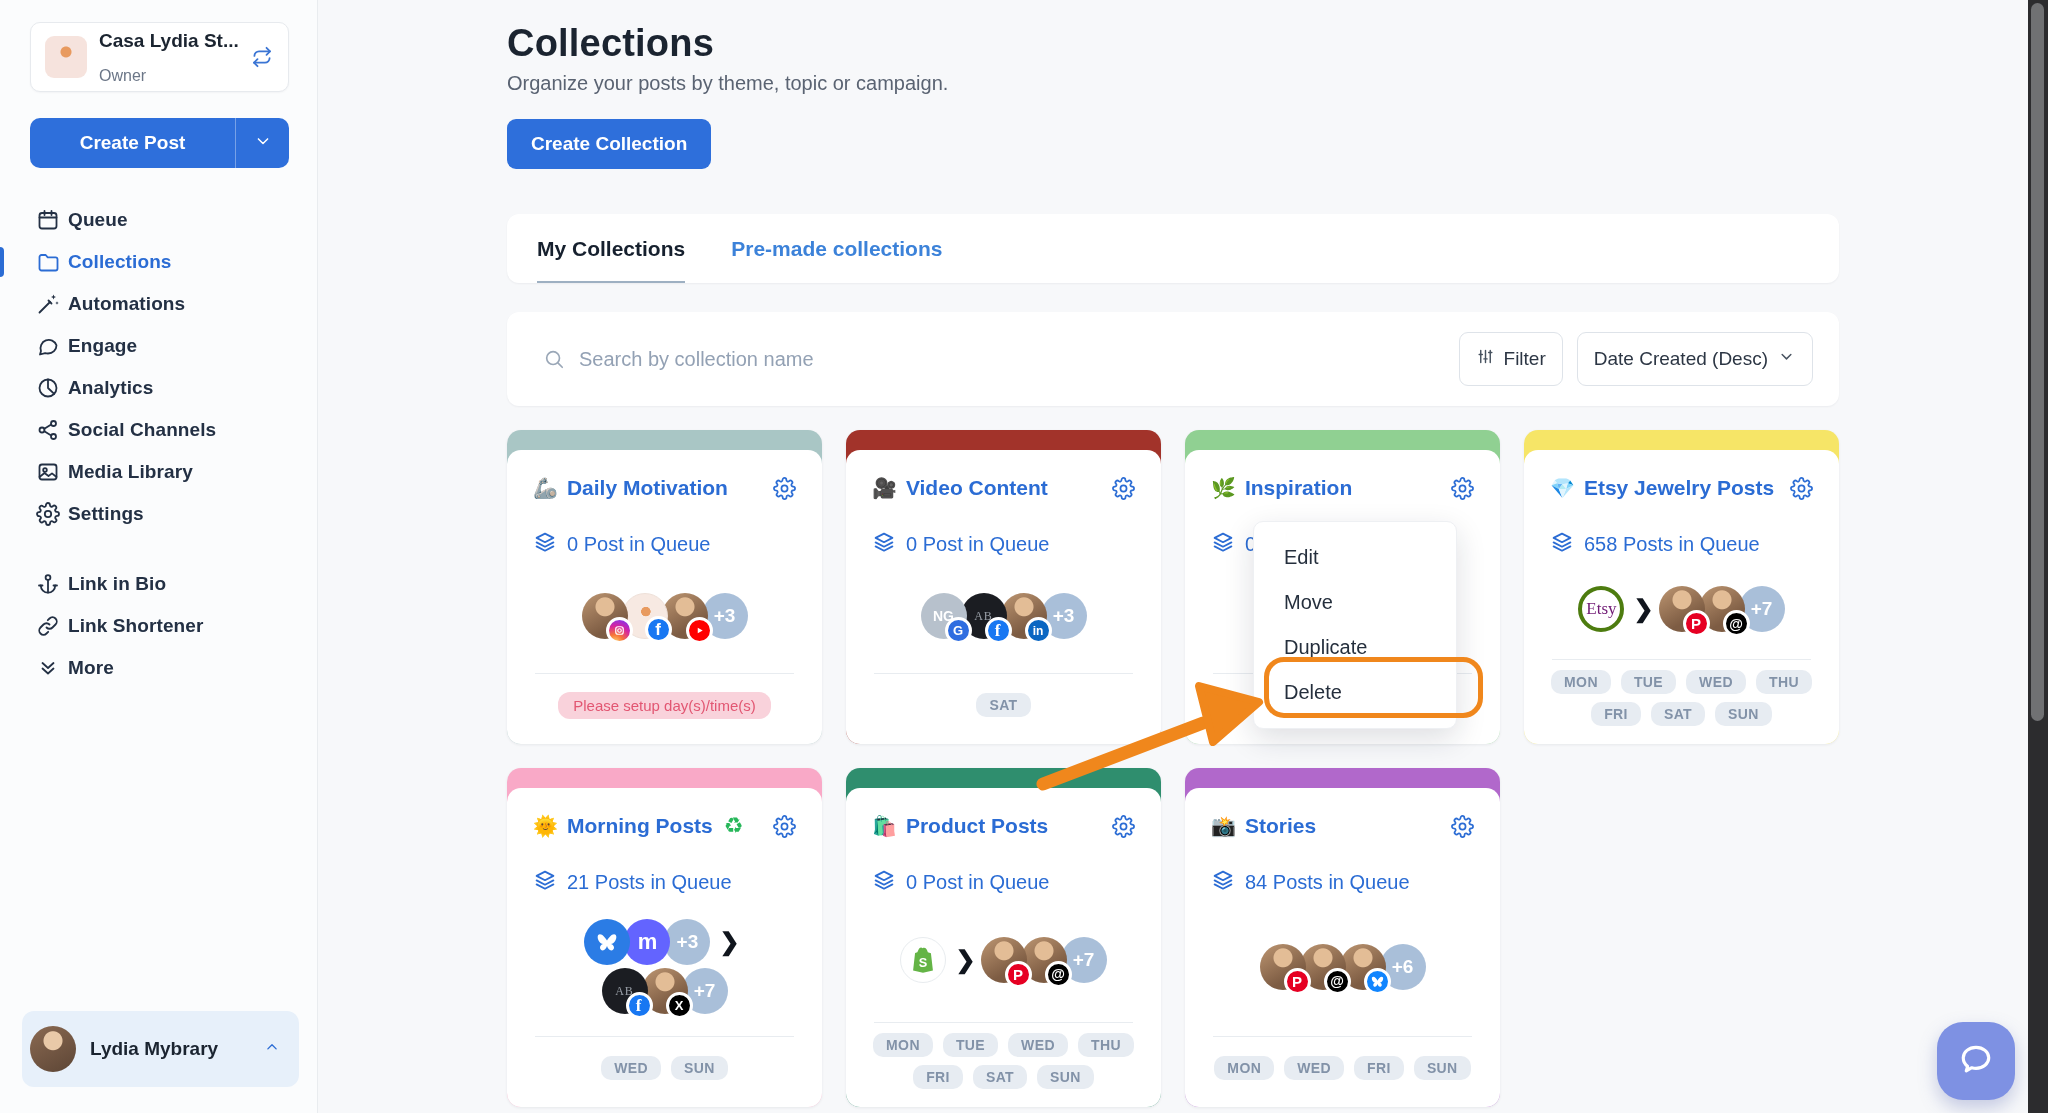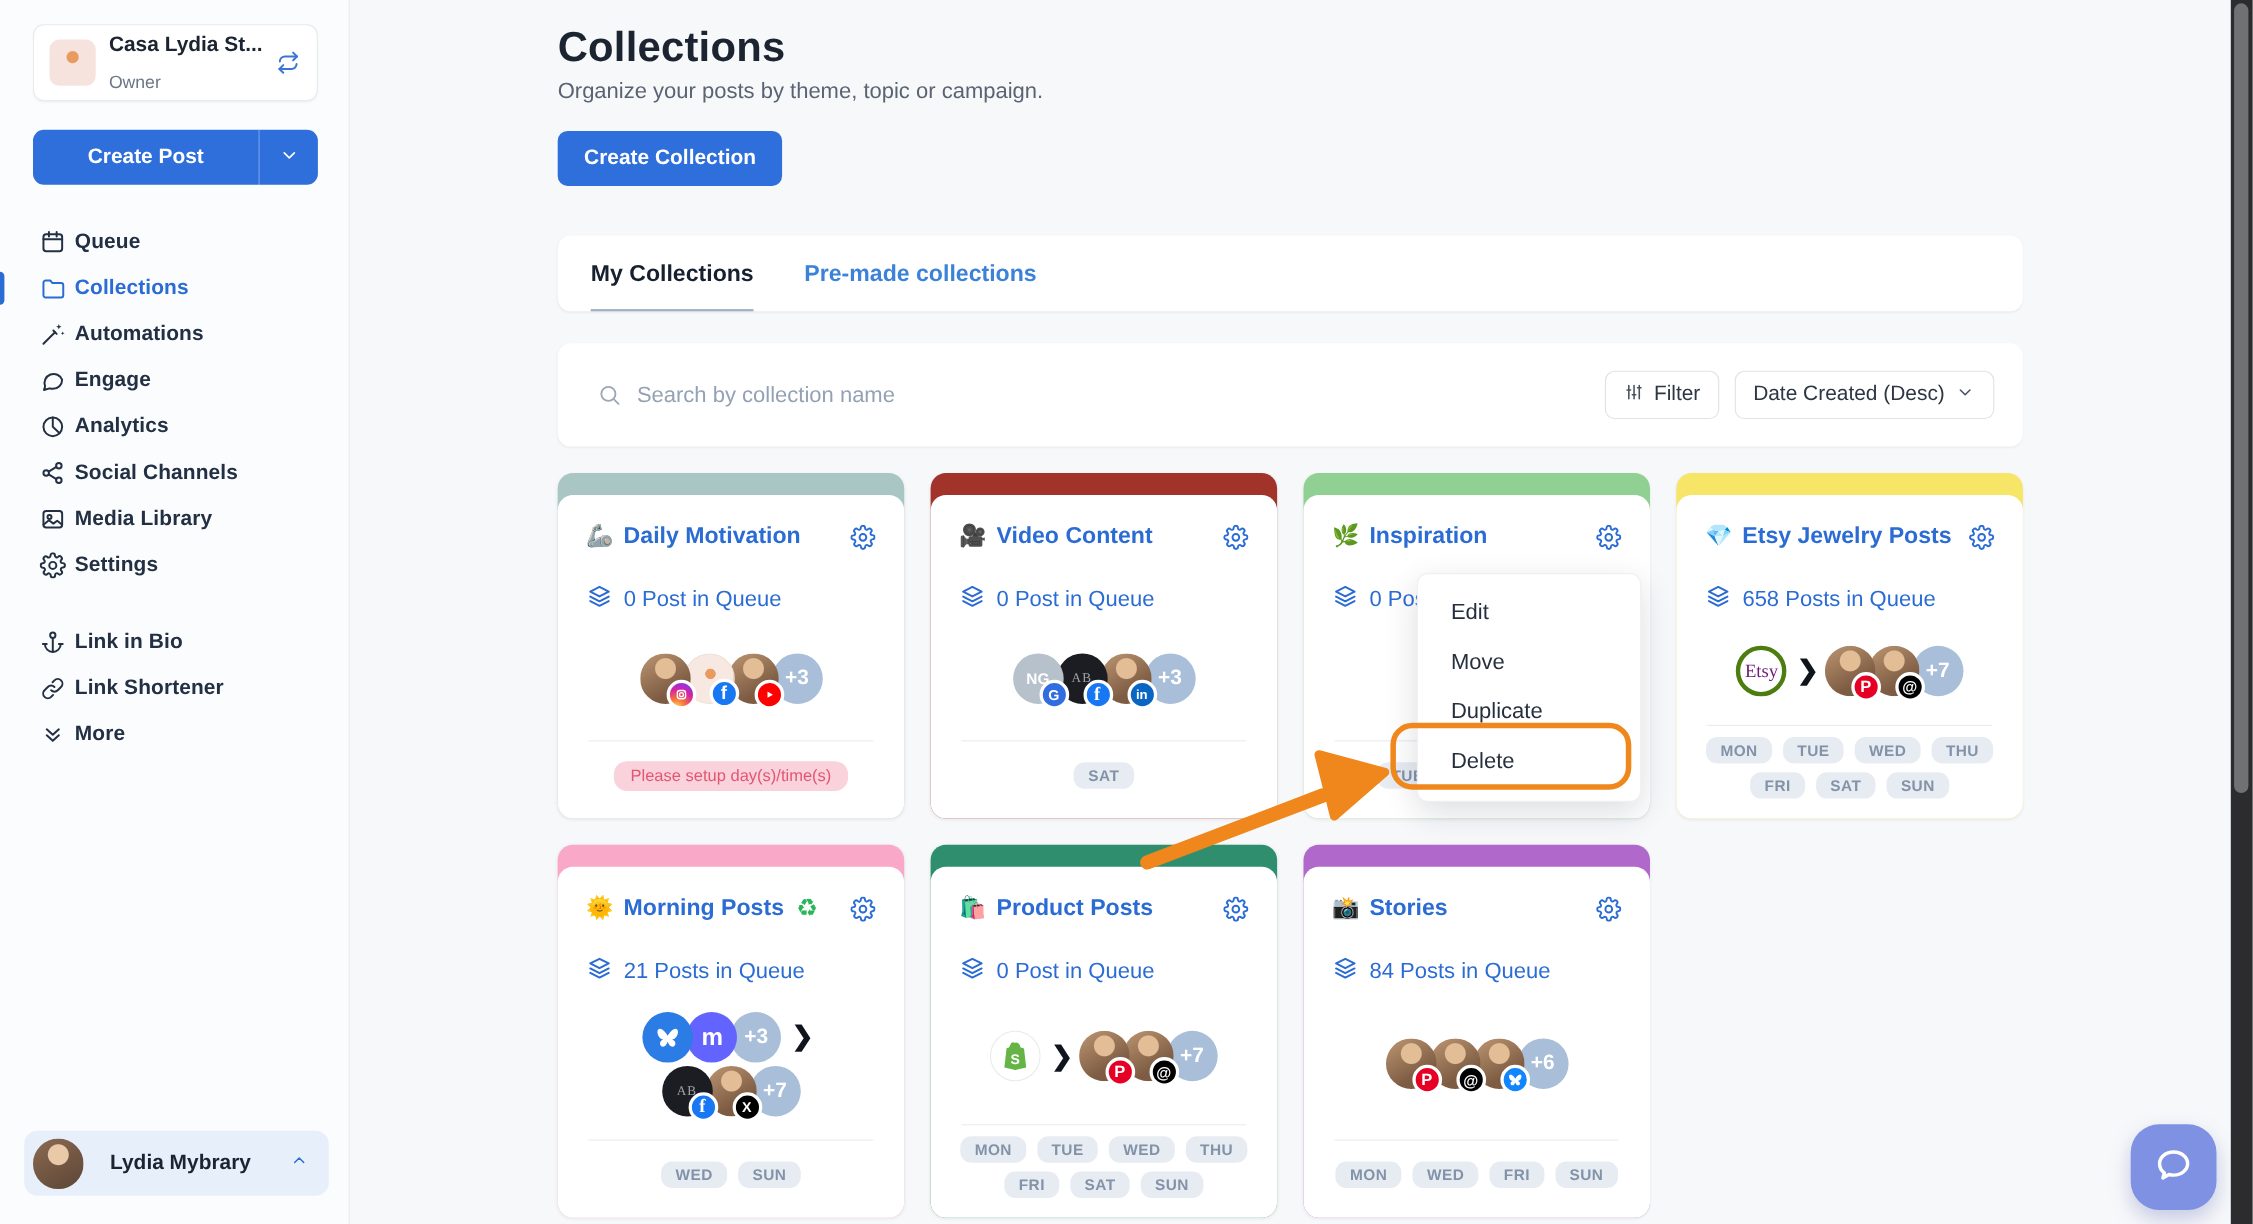--- a/index.html
+++ b/index.html
@@ -38,22 +38,22 @@
   .nav-item.active { color:#2b6cd4; }
   .nav-item.active .active-bar { position:absolute; left:0; top:6px; width:4px; height:30px;
               background:#2b6cd4; border-radius:0 4px 4px 0; }
   .nav-gap { height:28px; }
 
   .sidebar-spacer { flex:1; }
   .hide-nav { display:flex; align-items:center; gap:14px; padding-left:36px; height:42px;
               color:#76828f; cursor:pointer; }
   .hide-nav svg { width:24px; height:24px; }
   .hide-nav-label { font-size:19px; }
-  .user-chip { margin:18px 18px 26px 22px; height:59px; background:#e7f0fa; border-radius:12px;
-               display:flex; align-items:center; gap:24px; padding:0 18px 0 8px; cursor:pointer; }
+  .user-chip { margin:18px 18px 26px 22px; height:76px; background:#e7f0fa; border-radius:12px;
+               display:flex; align-items:center; gap:14px; padding:0 18px 0 8px; cursor:pointer; }
   .user-avatar { width:46px; height:46px; border-radius:50%;
                  background:radial-gradient(circle at 50% 32%, #e9c9a8 0 9px, transparent 10px),
                             linear-gradient(150deg,#8b6a52,#5c4535); }
   .user-name { flex:1; font-size:19px; font-weight:bold; color:#1b2430; }
   .user-chip svg { width:18px; height:18px; color:#2b6cd4; }
 
   
   .main { flex:1; position:relative; padding:0 0 0 189px; }
   .content { width:1332px; }
   .page-title { margin-top:22px; font-size:38px; font-weight:bold; color:#1b2430; letter-spacing:.2px; }
@@ -72,21 +72,21 @@
          background:#9eb0c2; }
 
   .search-card { margin-top:29px; height:94px; background:#fff; border-radius:12px;
                  box-shadow:0 1px 2px rgba(16,24,40,.05); display:flex; align-items:center;
                  padding:0 26px 0 36px; gap:14px; }
   .search-icon { width:22px; height:22px; color:#9aa7b7; flex:0 0 22px; }
   .search-icon svg { width:22px; height:22px; }
   .search-input { flex:1; border:none; outline:none; font-size:20px; color:#2c3644;
                   font-family:inherit; background:transparent; }
   .search-input::placeholder { color:#93a1b4; }
-  .pill-btn { height:44px; background:#fff; border:1px solid #dee3e9; border-radius:9px;
+  .pill-btn { height:54px; background:#fff; border:1px solid #dee3e9; border-radius:9px;
               display:flex; align-items:center; gap:9px; padding:0 16px; font-size:19px;
               color:#2c3644; cursor:pointer; flex:0 0 auto; }
   .pill-btn svg { width:19px; height:19px; color:#47525f; }
   .pill-btn .chev { color:#8a97a8; }
 
   
   .cards-grid { position:relative; margin-top:24px; display:grid;
                 grid-template-columns:repeat(4, 1fr); grid-template-rows:314px 339px; gap:24px; }
   .col-card { border-radius:14px; position:relative; box-shadow:0 1px 3px rgba(16,24,40,.07); }
   .col-body { position:absolute; left:0; right:0; top:20px; bottom:0; background:#fff;
@@ -145,21 +145,21 @@
   .b-instagram { background:radial-gradient(circle at 28% 110%, #fdc468 8%, #f77737 30%, #d6249f 62%, #7638fa 95%); }
   .b-youtube { background:#ff0000; }
   .b-linkedin { background:#0a66c2; font-size:12px; }
   .b-pinterest { background:#e60023; font-size:15px; }
   .b-threads { background:#000; font-size:14px; }
   .b-x { background:#000; font-size:13px; }
   .b-google { background:#2f6de0; font-size:13px; }
   .b-bluesky { background:#1185fe; }
 
   
-  .context-menu { position:absolute; left:781px; top:91px; width:204px; background:#fff;
+  .context-menu { position:absolute; left:746px; top:91px; width:204px; background:#fff;
                   border:1px solid #eef0f3; border-radius:10px; padding:13px 0;
                   box-shadow:0 10px 30px rgba(20,30,50,.14); z-index:30; }
   .menu-item { padding:11px 10px 11px 30px; font-size:20px; color:#252f3d; cursor:pointer; }
   .delete-highlight { position:absolute; left:757px; top:227px; width:219px; height:61px;
                   border:5px solid #f0871c; border-radius:20px; z-index:40; pointer-events:none; }
   .arrow-svg { position:absolute; left:0; top:0; width:1332px; height:690px; z-index:50;
                pointer-events:none; overflow:visible; }
 
   
   .chat-launcher { position:absolute; right:33px; bottom:13px; width:78px; height:78px;

